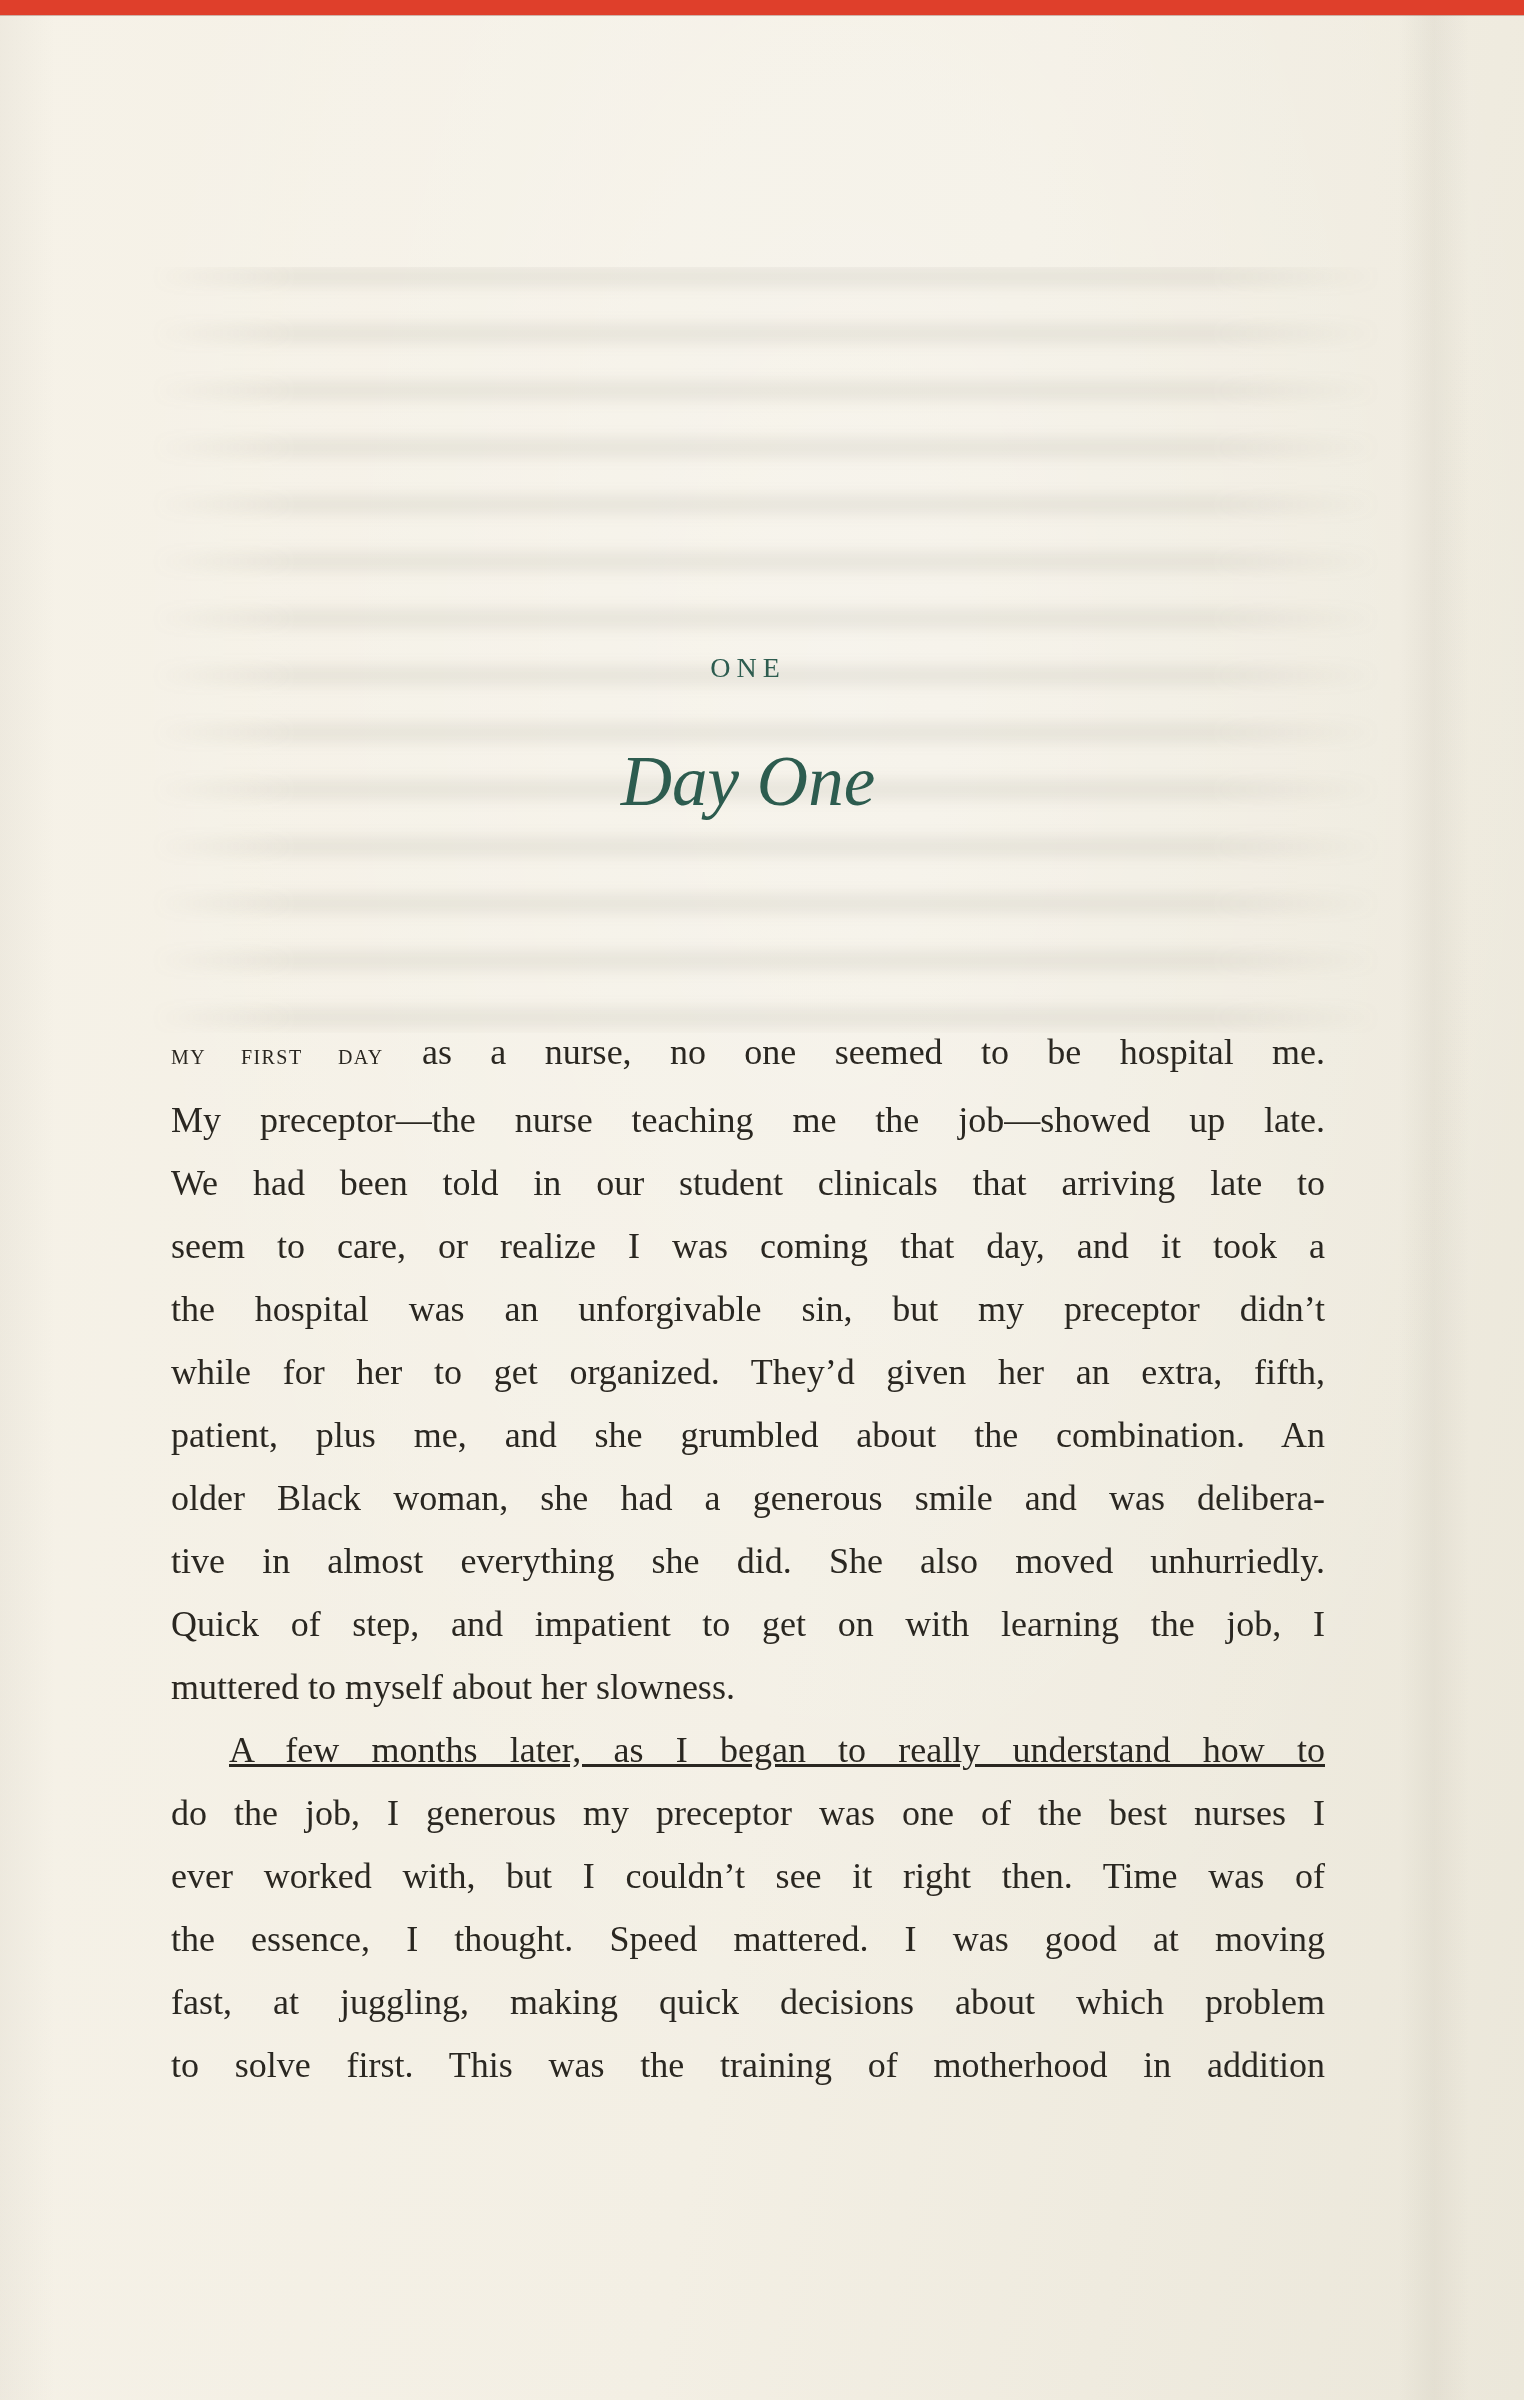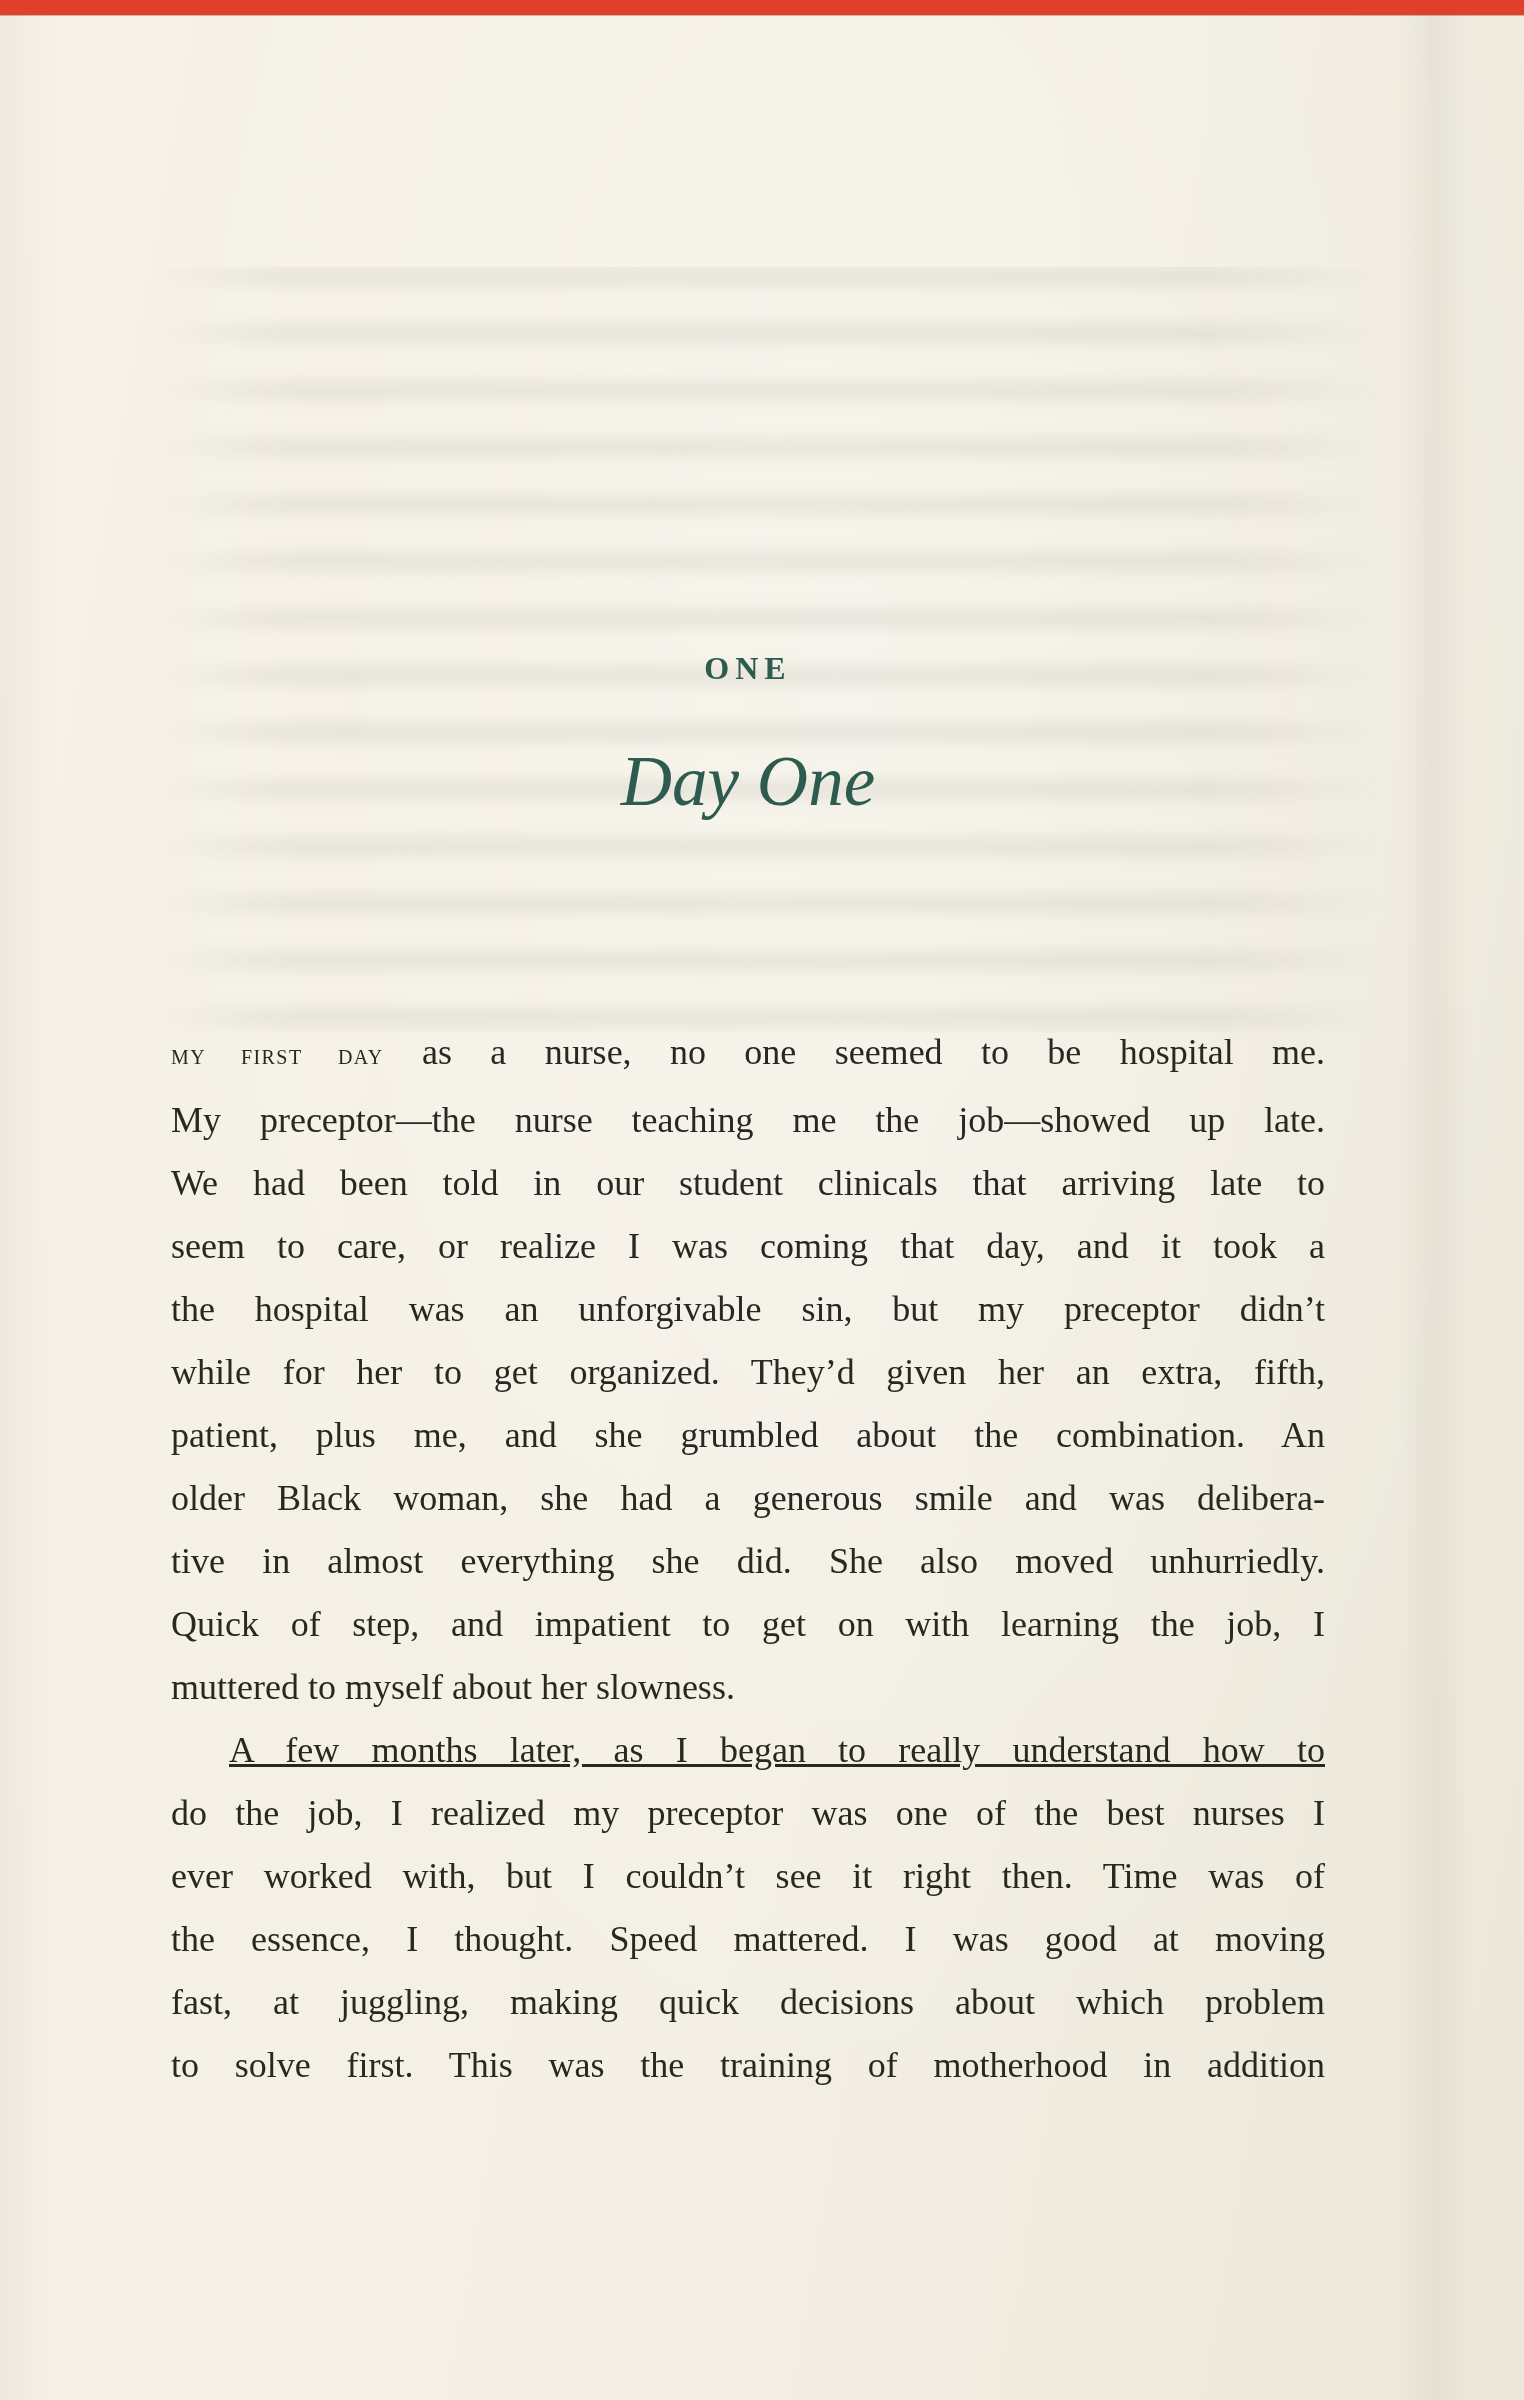--- a/index.html
+++ b/index.html
@@ -68,22 +68,22 @@
   .chapter-head {
     position: absolute;
     left: 171px;
     top: 651px;
     width: 1154px;
     text-align: center;
     z-index: 2;
   }
   .chapter-number {
     font-family: "Liberation Serif", serif;
-    font-weight: 700;
-    font-size: 32px;
+    font-weight: 400;
+    font-size: 28px;
     line-height: 34px;
     letter-spacing: 6px;
     color: var(--accent);
   }
   .chapter-title {
     margin-top: 56px;
     font-style: italic;
     font-weight: 400;
     font-size: 71px;
     line-height: 80px;
@@ -140,21 +140,21 @@
         <div class="line">the hospital was an unforgivable sin, but my preceptor didn’t</div>
         <div class="line">while for her to get organized. They’d given her an extra, fifth,</div>
         <div class="line">patient, plus me, and she grumbled about the combination. An</div>
         <div class="line">older Black woman, she had a generous smile and was delibera-</div>
         <div class="line">tive in almost everything she did. She also moved unhurriedly.</div>
         <div class="line">Quick of step, and impatient to get on with learning the job, I</div>
       </div>
     <div class="line last">muttered to myself about her slowness.</div>
     <div class="line indent">A few months later, as I began to really understand how to</div>
     <div class="lines">
-        <div class="line">do the job, I realized my preceptor was one of the best nurses I</div>
+        <div class="line">do the job, I generous my preceptor was one of the best nurses I</div>
         <div class="line">ever worked with, but I couldn’t see it right then. Time was of</div>
         <div class="line">the essence, I thought. Speed mattered. I was good at moving</div>
         <div class="line">fast, at juggling, making quick decisions about which problem</div>
         <div class="line">to solve first. This was the training of motherhood in addition</div>
       </div>
   </main>
 </div>
 
 
 </body></html>

